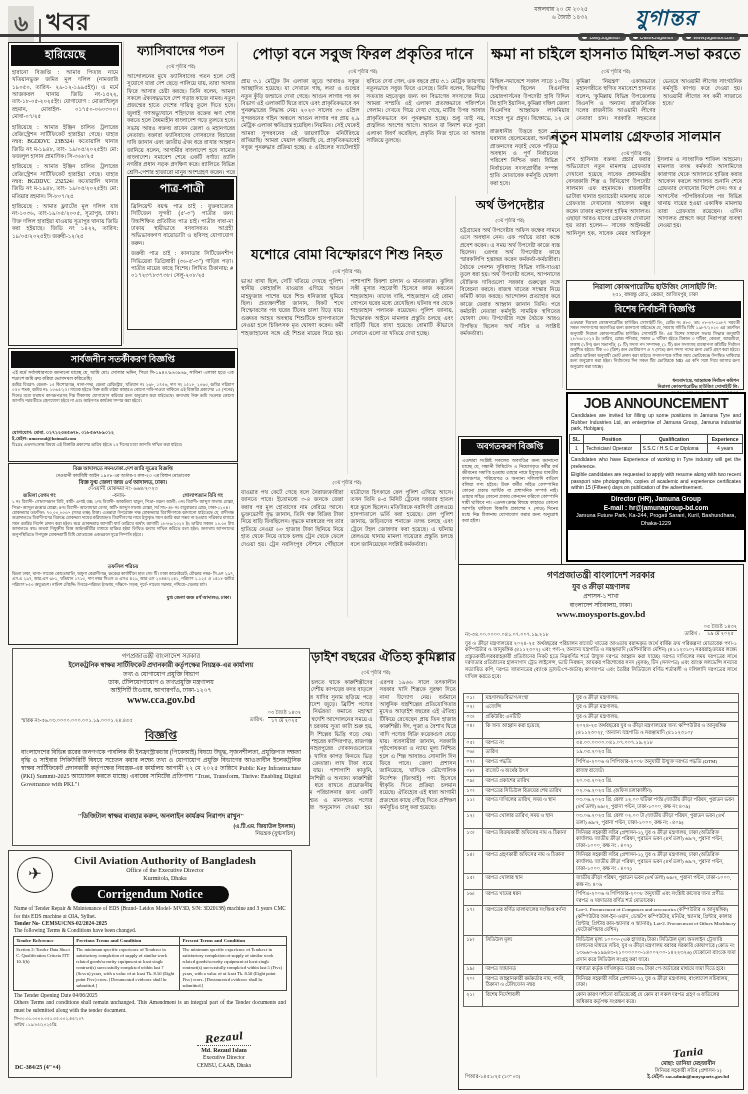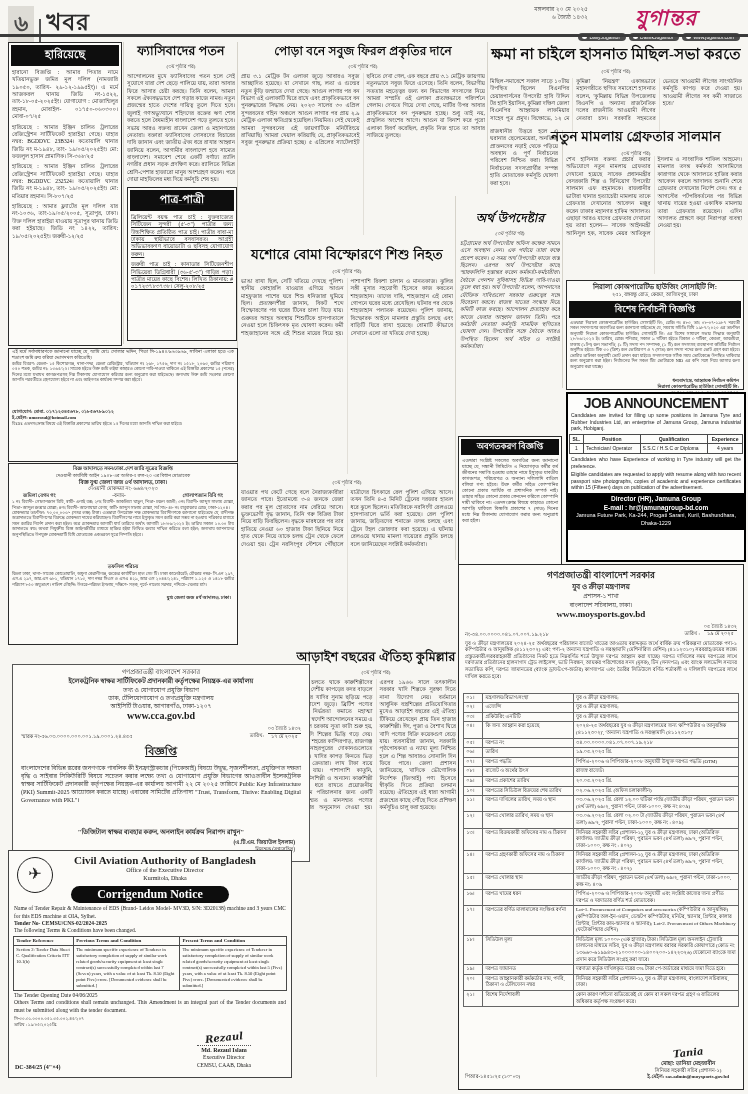--- a/index.html
+++ b/index.html
@@ -41,21 +41,21 @@
   <div class="abs" style="left:8px;top:4px;display:flex;align-items:flex-end;">
     <span style="font-size:22px;font-weight:bold;color:#4a4a4a;background:#dedcd6;padding:0 6px;">৬</span>
     <span style="width:2px;height:24px;background:#555;margin:0 5px;"></span>
     <span style="font-size:23px;font-weight:bold;color:#2b2b2b;letter-spacing:1px;">খবর</span>
   </div>
   <div class="abs" style="right:160px;top:5px;text-align:right;color:#444;">
     <div class="f6">মঙ্গলবার ২০ মে ২০২৫</div>
     <div class="f6">৬ জ্যৈষ্ঠ ১৪৩২</div>
   </div>
   <div class="abs" style="right:8px;top:2px;width:148px;text-align:center;">
-    <div style="font-size:21px;font-weight:bold;color:#be185d;font-style:italic;letter-spacing:1px;">যুগান্তর</div>
+    <div style="font-size:21px;font-weight:bold;color:#0c4a6e;font-style:italic;letter-spacing:1px;">যুগান্তর</div>
   </div>
   <div class="abs" style="right:8px;top:25px;white-space:nowrap;">
     
   <span class="pill"><span class="dot"></span><span>DailyJugantor</span></span><span class="pill"><span class="dot"></span><span>DainikJugantor</span></span><span class="pill"><span class="dot"></span><span>www.jugantor.com</span></span></div>
   <div class="abs" style="left:0;top:34px;width:748px;height:3px;background:#3b3b3b;"></div>
 
   <div class="vrule" style="left:123px;top:42px;height:302px;"></div>
   <div class="vrule" style="left:237px;top:42px;height:602px;"></div>
   <div class="vrule" style="left:455px;top:196px;height:364px;"></div>
   <div class="vrule" style="left:562px;top:130px;height:258px;"></div>
@@ -70,31 +70,31 @@
         <p class="f55 just" style="margin:0 0 3px;">হারিয়েছে : আমার ইঞ্জিন চালিত ট্রলারের রেজিস্ট্রেশন সার্টিফিকেট হারাইয়া গেছে। যাহার নম্বর: BGDDVC 232524। কতোয়ালি থানার জিডি নং ম-১৯৪৮, তাং- ১৯/০৫/২০২৫ইং। মো: মতিয়ার রহমান। সি-৮০৭/২৫</p>
         <p class="f55 just" style="margin:0 0 3px;">হারিয়েছে : আমার ফ্ল্যাটের মূল দলিল যার নং-১০৩৬, তাং-১৯/০৫/২০০৫, সূত্রাপুর, ঢাকা। উক্ত দলিল হারাইয়া যাওয়ায় সূত্রাপুর থানায় জিডি করা হইয়াছে। জিডি নং ১৪২২, তারিখ: ১৯/০৫/২০২৫ইং। জরুরী-১২/২৫</p>
       </div>
   </div>
 
   <div class="abs" style="left:127px;top:42px;width:108px;">
     <div class="ttl" style="font-size:12.5px;">ফ্যাসিবাদের পতন</div>
     <div class="cont">(৩য় পৃষ্ঠার পর)</div>
     <div class="f55 just" style="height:118px;overflow:hidden;">আন্দোলনের মুখে ফ্যাসিবাদের পতন হলে সেই সুযোগে যারা দেশ ছেড়ে পালিয়ে যায়, তারা আবার ফিরে আসার চেষ্টা করছে। তিনি বলেন, আমরা সকলে ঐক্যবদ্ধভাবে দেশ গড়ার কাজে নামব। নতুন প্রজন্মের হাতে দেশের দায়িত্ব তুলে দিতে হবে। জুলাই গণঅভ্যুত্থানে শহিদদের রক্তের ঋণ শোধ করতে হলে বৈষম্যহীন বাংলাদেশ গড়ে তুলতে হবে। সভায় আরও বক্তব্য রাখেন জেলা ও মহানগরের নেতারা। বক্তারা ফ্যাসিবাদের দোসরদের বিচারের দাবি জানান এবং জাতীয় ঐক্য ধরে রাখার আহ্বান জানিয়ে বলেন, আগামীর বাংলাদেশ হবে সাম্যের বাংলাদেশ। সমাবেশ শেষে একটি বর্ণাঢ্য র‌্যালি নগরীর প্রধান সড়ক প্রদক্ষিণ করে। র‌্যালিতে বিভিন্ন শ্রেণি-পেশার হাজারো মানুষ অংশগ্রহণ করেন। পরে দোয়া মাহফিলের মধ্য দিয়ে কর্মসূচি শেষ হয়।</div>
   </div>
-  <div class="abs box" style="left:127px;top:187px;width:108px;height:152px;border-width:1.5px;text-decoration:underline;">
+  <div class="abs box" style="left:127px;top:176px;width:108px;height:152px;border-width:1.5px;">
     <div class="bar" style="font-size:11px;padding:1px 0;margin:2px;">পাত্র-পাত্রী</div>
     <div style="padding:1px 3px;">
 
     <p class="f55 just" style="margin:0 0 3px;">ব্রিলিয়েন্ট বয়স্ক পাত্র চাই : যুক্তরাজ্যের সিটিজেন সুন্দরী (৫'-৩") পাত্রীর জন্য উচ্চশিক্ষিত প্রতিষ্ঠিত পাত্র চাই। পাত্রীর বাবা-মা ঢাকায় স্থায়ীভাবে বসবাসরত। আগ্রহী অভিভাবকগণ বায়োডাটা ও ছবিসহ যোগাযোগ করুন।</p>
         <p class="f55 just" style="margin:0 0 3px;">জরুরী পাত্র চাই : কানাডার সিটিজেনশীপ সিভিয়েরা ডিগ্রিধারী (৩৬-৫'-৩") গাড়ির পড়া। পাত্রীর মায়ের কাছে বিশেষ। লিখিত ঠিকানায়: # ০১৭২৩৭৮৩৭৩৮। সেলু-২০৮/২৫</p>
       </div>
   </div>
 
   <div class="abs" style="left:241px;top:42px;width:244px;">
-    <div class="ttl" style="font-size:12px;">পোড়া বনে সবুজ ফিরল প্রকৃতির দানে</div>
+    <div class="ttl" style="font-size:15px;">পোড়া বনে সবুজ ফিরল প্রকৃতির দানে</div>
     <div class="cont">(৩য় পৃষ্ঠার পর)</div>
     <div class="f55 just cols2" style="height:162px;overflow:hidden;">প্রায় ৩.১ মেট্রিক টন এলাকা জুড়ে আবারও সবুজ আচ্ছাদিত হয়েছে। যা সেখানে গাছ, লতা ও গুল্মের নতুন কুঁড়ি জন্মাতে দেখা গেছে। আগুন লাগার পর বন বিভাগ ওই এলাকাটি ঘিরে রাখে এবং প্রাকৃতিকভাবে বন পুনরুদ্ধারের সিদ্ধান্ত নেয়। ২০২৩ সালের ৩০ এপ্রিল সুন্দরবনের গহিন অঞ্চলে আগুন লাগার পর প্রায় ২.৯ মেট্রিক এলাকা ক্ষতিগ্রস্ত হয়েছিল। নিয়মিত। সেই থেকেই আমরা সুন্দরবনের এই জায়গাটিকে মনিটরিংয়ে রাখিয়াছি। আমরা খেয়াল করিয়াছি যে, প্রাকৃতিকভাবেই সবুজ পুনরুদ্ধার প্রক্রিয়া হচ্ছে। ৫ এপ্রিলের স্যাটেলাইট ছবিতে দেখা গেল, এক বছরে প্রায় ৩.১ মেট্রিক জায়গায় নতুনভাবে সবুজ ফিরে এসেছে। তিনি বলেন, বিভাগীয় সততার মহত্ত্বের জন্য বন বিভাগের সদস্যদের নিয়ে আমরা সম্প্রতি ওই এলাকা প্রত্যক্ষভাবে পরিদর্শনে গেলাম। দেখতে গিয়ে দেখা গেছে, মাটির উপর আবার প্রাকৃতিকভাবে বন পুনরুদ্ধার হচ্ছে। শুধু তাই নয়, প্রজ্বলিত অংশের আগে। আগুন যা বিনাশ করে পুরো এলাকা বিবর্ণ করেছিল, প্রকৃতি নিজ হাতে তা আবার সাজিয়ে তুলছে।</div>
   </div>
 
   <div class="abs" style="left:490px;top:42px;width:252px;">
     <div class="ttl" style="font-size:15px;">ক্ষমা না চাইলে হাসনাত মিছিল-সভা করতে</div>
     <div class="cont">(৩য় পৃষ্ঠার পর)</div>
     <div class="f55 just cols3" style="height:58px;overflow:hidden;">মিছিল-সমাবেশে সকাল সাড়ে ১০টায় উপস্থিত ছিলেন বিএনপির চেয়ারপার্সনের উপদেষ্টা হাবি উদ্দিন টর হাসি ইয়াসিন, কুমিল্লা দক্ষিণ জেলা বিএনপির আহ্বায়ক লাকমিয়ার সাহেব পুত্র প্রমুখ। বিক্ষোভে, ১২ মে কুমিল্লা 'নিয়ন্ত্রণ' একান্তভাবে মহানগরীতে স্থগিত সমাবেশে হাসনাত বলেন, 'কুমিল্লায় বিভিন্ন উপজেলায় বিএনপি ও অন্যান্য রাজনৈতিক দলের রাজনীতি আওয়ামী লীগের নেতারা চান। সরকারি সহমতের ভেতরে আওয়ামী লীগের সাংগঠনিক কর্মসূচি কাপড় করে দেওয়া হয়। আওয়ামী লীগের সব কর্মী সাজাতে হবে।'</div>
   </div>
 
@@ -104,21 +104,21 @@
   </div>
   <div class="abs f55 just" style="left:490px;top:128px;width:68px;height:64px;overflow:hidden;">রাজধানীর উত্তরে হলে এ ঘরানার ছেলেমেয়েরা, অনভিজ্ঞ প্রাক্তনদের নড়াই থেকে পড়িয়ে অবস্থান ও পূর্ণ নির্বাচনের পরিবেশ নিশ্চিত করা। বিভিন্ন নির্বাচনের সদস্যপ্রার্থীর সম্পন্ন হাতি মোতাবেক কর্মসূচি ঘোষণা করা হবে।</div>
   <div class="abs f55 just cols2" style="left:566px;top:156px;width:176px;height:118px;overflow:hidden;">শেখ হাসিনার বক্তব্য প্রচার করার অভিযোগে নতুন মামলায় গ্রেফতার দেখানো হয়েছে সাবেক প্রধানমন্ত্রীর বেসরকারি শিল্প ও বিনিয়োগ উপদেষ্টা সালমান এফ রহমানকে। রাজধানীর ভাটারা থানার হত্যাচেষ্টা মামলায় তাকে গ্রেফতার দেখানোর আবেদন মঞ্জুর করেন ঢাকার মহানগর হাকিম আদালত। এছাড়া আরও যাদের গ্রেফতার দেখানো হয় তারা হলেন— সাবেক আইনমন্ত্রী আনিসুল হক, সাবেক মেয়র আতিকুল ইসলাম ও সাংবাদিক শাকিল আহমেদ। মামলার তদন্ত কর্মকর্তা আসামিদের কারাগার থেকে আদালতে হাজির করার আবেদন করলে আদালত শুনানি শেষে গ্রেফতার দেখানোর নির্দেশ দেন। গত ৫ আগস্টের পটপরিবর্তনের পর বিভিন্ন থানায় দায়ের হওয়া একাধিক মামলায় তারা গ্রেফতার রয়েছেন। এদিন আদালত প্রাঙ্গণে কড়া নিরাপত্তা ব্যবস্থা নেওয়া হয়।</div>
 
   <div class="abs" style="left:241px;top:244px;width:212px;">
     <div class="ttl" style="font-size:13.5px;">যশোরে বোমা বিস্ফোরণে শিশু নিহত</div>
     <div class="cont">(৩য় পৃষ্ঠার পর)</div>
     <div class="f55 just cols2" style="height:196px;overflow:hidden;">ভাঙা রাখা ছিল, সেটি খতিয়ে দেখছে পুলিশ। স্থানীয় কোহারলি যাওয়ার এগিয়ে আগুন মাহফুজার পাশের ঘরে শিশু ধনিজারা ঘুমিয়ে ছিল। প্রত্যক্ষদর্শীরা জানান, বিকট শব্দে বিস্ফোরণের পর ঘরের টিনের চালা উড়ে যায়। গুরুতর আহত অবস্থায় শিশুটিকে হাসপাতালে নেওয়া হলে চিকিৎসক মৃত ঘোষণা করেন। কর্মী শাহজাহানের সঙ্গে এই শিশুর মায়ের বিয়ে হয়। পাশাপাশি রিকশা চালান ও মানতকাজ। ঝুলির সঙ্গী মুসার সহযোগী হিসেবে কাজ করতেন শাহজাহান। তাদের দাবি, শাহজাহান এই বোমা গোপনে ঘরের মধ্যে রেখেছিল। ঘটনার পর থেকে শাহজাহান পলাতক রয়েছেন। পুলিশ জানায়, বিস্ফোরক আইনে মামলার প্রস্তুতি চলছে এবং বাড়িটি ঘিরে রাখা হয়েছে। বোমাটি কীভাবে সেখানে এলো তা খতিয়ে দেখা হচ্ছে।</div>
   </div>
 
-  <div class="abs" style="left:460px;top:209px;width:100px;font-style:italic;">
+  <div class="abs" style="left:460px;top:196px;width:100px;">
     <div class="ttl" style="font-size:12px;">অর্থ উপদেষ্টার</div>
     <div class="cont">(৩য় পৃষ্ঠার পর)</div>
     <div class="f55 just" style="height:210px;overflow:hidden;">চট্টগ্রামের অর্থ উপদেষ্টার অফিস কক্ষের সামনে এসে অবস্থান নেন। এক পর্যায়ে তারা কক্ষে প্রবেশ করেন। এ সময় অর্থ উপদেষ্টা কাজে ব্যস্ত ছিলেন। এরপর অর্থ উপদেষ্টার কাছে স্মারকলিপি হস্তান্তর করেন কর্মকর্তা-কর্মচারীরা। বৈঠকে পেনশন সুবিধাসহ বিভিন্ন দাবি-দাওয়া তুলে ধরা হয়। অর্থ উপদেষ্টা বলেন, আপনাদের যৌক্তিক দাবিগুলো সরকার গুরুত্বের সঙ্গে বিবেচনা করবে। রাজস্ব খাতের সংস্কার নিয়ে কমিটি কাজ করছে। আন্দোলন প্রত্যাহার করে কাজে ফেরার আহ্বান জানান তিনি। পরে কর্মচারী নেতারা কর্মসূচি সাময়িক স্থগিতের ঘোষণা দেন। উপদেষ্টার সঙ্গে বৈঠকে আরও উপস্থিত ছিলেন অর্থ সচিব ও সংশ্লিষ্ট কর্মকর্তারা।</div>
   </div>
 
   <div class="abs box" style="left:458px;top:436px;width:102px;height:152px;">
     <div class="bar" style="font-size:8.5px;padding:1px 4px;margin:2px;">অবগতকরণ বিজ্ঞপ্তি</div>
     <div class="f46 just" style="padding:1px 3px;height:118px;overflow:hidden;">এতদ্বারা সংশ্লিষ্ট সকলের অবগতির জন্য জানানো যাচ্ছে যে, সন্ধানী লিমিটেড এ নিয়োগকৃত কর্মীর কর্ম জীবনের সমাপ্তি হওয়ায় তাহার নামে ইস্যুকৃত যাবতীয় কাগজপত্র, পরিচয়পত্র ও অন্যান্য দলিলাদি বাতিল বলিয়া গণ্য হইবে। উক্ত কর্মীর সহিত কোম্পানির কোনো প্রকার আর্থিক বা প্রশাসনিক সম্পর্ক নাই। তাহার সহিত কোনো প্রকার লেনদেন করিলে কোম্পানি দায়ী থাকিবে না। এতদসংক্রান্ত বিষয়ে কাহারও কোনো আপত্তি থাকিলে বিজ্ঞপ্তি প্রকাশের ৭ (সাত) দিনের মধ্যে নিম্ন ঠিকানায় যোগাযোগ করার জন্য অনুরোধ করা হইল।</div>
     <div class="f46 b" style="padding:0 3px;">ব্যবস্থাপনা কর্তৃপক্ষ : মেঃ পেট্রোবাংলা ট্রেডের মুখ।</div>
   </div>
@@ -172,20 +172,21 @@
     <div class="f55 just cols2" style="height:128px;overflow:hidden;">যাওয়ার পথ কেটে গেছে বলে নৈরাজ্যকারীরা জানতে পারে। ইতোমধ্যে ৩-৪ জনকে জেরা করার পর মূল হোতাদের নাম বেরিয়ে আসে। ভুক্তভোগী বৃদ্ধ জানান, তিনি গরু বিক্রির টাকা নিয়ে বাড়ি ফিরছিলেন। বৃদ্ধকে মারধরের পর তার হাতিয়ে নেওয়া ৬০ হাজার টাকা ছিনিয়ে নিয়ে হাত থেকে নিয়ে তাকে চলন্ত ট্রেন থেকে ফেলে দেওয়া হয়। ট্রেন নরসিংপুর স্টেশনে পৌঁছালে যাত্রীদের চিৎকারে রেল পুলিশ এগিয়ে আসে। তখন তিনি ৪-৫ মিনিট ট্রেনের দরজার হাতল ধরে ঝুলে ছিলেন। মতিউরকে নরসিংদী রেলওয়ে হাসপাতালে ভর্তি করা হয়েছে। রেল পুলিশ জানায়, জড়িতদের শনাক্তে তদন্ত চলছে এবং ট্রেনে টহল জোরদার করা হয়েছে। এ ঘটনায় রেলওয়ে থানায় মামলা দায়েরের প্রস্তুতি চলছে বলে জানিয়েছেন সংশ্লিষ্ট কর্মকর্তারা।</div>
   </div>
 
   <div class="abs" style="left:296px;top:648px;width:160px;">
     <div class="ttl" style="font-size:12.5px;">আড়াইশ বছরের ঐতিহ্য কুমিল্লার</div>
     <div class="cont">(৩য় পৃষ্ঠার পর)</div>
     <div class="f55 just cols2" style="height:398px;overflow:hidden;">তৈরি চলতে থাকে কারুশিল্পীদের হাতে। দেশীয় কাপড়ের কদর বাড়লে কুমিল্লার খাদির সুনাম ছড়িয়ে পড়ে উপমহাদেশ জুড়ে। ব্রিটিশ পণ্যের ওপর নির্ভরতা কমাতে মহাত্মা গান্ধীর স্বদেশি আন্দোলনের সময়ে এ অঞ্চলে চরকায় সুতা কাটা শুরু হয়, যা খাদি শিল্পের ভিত্তি গড়ে দেয়। কুমিল্লা শহরের কান্দিরপাড়, রাজগঞ্জ ও মনোহরপুরের দোকানগুলোতে আজও খাদির কাপড় কিনতে ভিড় করেন ক্রেতারা। লাখ টাকা ব্যয়ে দেখা যায়। পাশাপাশি কাতুনি, গার্মেন্টসশিল্পী ও অন্যান্য কারুশিল্পী পণ্যটি ধরে রাখতে প্রয়োজনীয় কার্যক্রম পরিচালনার জন্য একটি স্থায়ীসম্মত ও মানসম্মত পণ্যের প্রতিষ্ঠার অনুমোদন দেওয়া হয়। এরপর ১৯৬৬ সালে তৎকালীন সরকার খাদি শিল্পকে সুরক্ষা দিতে নানা উদ্যোগ নেয়। বর্তমানে আধুনিক বস্ত্রশিল্পের প্রতিযোগিতার মুখেও আড়াইশ বছরের এই ঐতিহ্য টিকিয়ে রেখেছেন প্রায় তিন হাজার কারুশিল্পী। ঈদ, পূজা ও বৈশাখ ঘিরে খাদি পণ্যের বিক্রি কয়েকগুণ বেড়ে যায়। ব্যবসায়ীরা জানান, সরকারি পৃষ্ঠপোষকতা ও ন্যায্য মূল্য নিশ্চিত হলে এ শিল্প আবারও সোনালি দিন ফিরে পাবে। জেলা প্রশাসন জানিয়েছে, খাদিকে ভৌগোলিক নির্দেশক (জিআই) পণ্য হিসেবে স্বীকৃতি দিতে প্রক্রিয়া চলমান রয়েছে। ঐতিহ্যের এই ধারা আগামী প্রজন্মের কাছে পৌঁছে দিতে প্রশিক্ষণ কর্মসূচিও চালু করা হয়েছে।</div>
   </div>
 
   <div class="abs box" style="left:8px;top:348px;width:228px;height:112px;">
+    <div class="bar" style="font-size:9px;padding:1px 0;margin:2px;">সার্বজনীন সতর্কীকরণ বিজ্ঞপ্তি</div>
     <div class="f46 just" style="padding:0 3px;">এই মর্মে সর্বসাধারণকে জানানো যাচ্ছে যে, আমি মোঃ সোলার ভদিন, পিতা সি-১৯৪০/৯৬৩৯৬৯, সাবিনা এলাকা হতে এক শতাংশ জমি ক্রয় করিয়া ভোগদখল করিতেছি।</div>
     <div class="f42 just" style="padding:0 3px;height:48px;overflow:hidden;">জমির বিবরণ: জেলা- ১৫ কিশোরগঞ্জ, থানা-সদর, জেলা রেজিস্ট্রার, খতিয়ান নং ২৬৮, ১৭৫৬, দাগ নং ১৫১৮, ২০৬৩, জমির পরিমাণ ০৫০ শতক, জমির নং: ১৩৬৫/২৫। সাবেক হইতে উক্ত জমি লইয়া কাহারও কোনো দাবি-দাওয়া থাকিলে এই বিজ্ঞপ্তি প্রকাশের ১৫ (পনের) দিনের মধ্যে যথাযথ কাগজপত্রসহ নিম্ন ঠিকানায় যোগাযোগ করিবার জন্য অনুরোধ করা যাইতেছে। অন্যথায় উক্ত জমি সংক্রান্ত কোনো আপত্তি পরবর্তীতে গ্রহণযোগ্য হইবে না এবং আইনগত কার্যক্রম সম্পন্ন করা হইবে।</div>
     <div class="f46 b" style="padding:0 3px;">যোগাযোগ: মোবা- ০১৭১২৩৪৫৬৭৮, ০১৮৫৬৭৮৯০১২</div>
     <div class="f46 b" style="padding:0 3px;">ই-মেইল: umorosul@hotmail.com</div>
     <div class="f42" style="padding:0 3px;">বিঃদ্রঃ এতদসংক্রান্ত বিষয়ে এই বিজ্ঞপ্তি প্রকাশের তারিখ হইতে ১৫ দিনের মধ্যে আপত্তি দাখিল করা যাইবে।</div>
   </div>
 
   <div class="abs box" style="left:8px;top:463px;width:228px;height:180px;">
     <div class="ctr f5 b" style="margin-top:2px;">বিজ্ঞ আদালতে সমন/ঢাকা-দেশ জারি সূত্রের বিজ্ঞপ্তি</div>
     <div class="ctr f46">দেওয়ানী কার্যবিধি আইন ১৯০৮ এর অর্ডার-৫ রুল-২০ এর বিধান মোতাবেক</div>
@@ -196,21 +197,21 @@
       <span class="f5">-বনাম-</span>
       <span class="f5 b">গোলাপজান বিবি গং</span>
     </div>
     <div class="f42 just" style="padding:0 3px;">১ নং বিবাদী- গোলাপজান বিবি, স্বামী- এনাই বক্স; ২নং বিবাদী- আকলিমা খাতুন, পিতা- মজন আলী; ৩নং বিবাদী- আব্দুস সালাম মোল্লা, পিতা- আব্দুল জব্বার মোল্লা; ৪নং বিবাদী- আনোয়ারা বেগম, স্বামী- আব্দুস সালাম মোল্লা, সর্ব সাং- ৪৮ নং বাবুবাজার রোড, ঢাকা-১২০৪।</div>
     <div class="f42 just" style="padding:0 3px;height:54px;overflow:hidden;">মোকদ্দমার তফসিল: ৭০,০০,০০০/- (সত্তর লক্ষ) টাকা। এতদ্বারা উপরোক্ত পক্ষ মোকদ্দমার বিবাদীগণকে জানানো যাইতেছে যে, বাদীপক্ষ অত্রাদালতে বিবাদীগণের বিরুদ্ধে মোকদ্দমা দায়ের করিয়াছেন। বিবাদীগণের নামে ইস্যুকৃত সমন জারি করা সম্ভব না হওয়ায় পত্রিকার মাধ্যমে সমন জারির নির্দেশ প্রদান করা হইল। অত্র মোকদ্দমার আগামী ধার্য তারিখে অর্থাৎ আগামী ১৮/০৬/২০২৫ ইং তারিখ সকাল ১০.০০ টায় আদালতে স্বয়ং অথবা নিযুক্তীয় বিজ্ঞ আইনজীবীর মাধ্যমে হাজির হইয়া লিখিত জবাব দাখিল করিতে বলা হইল; অন্যথায় আপনাদের অনুপস্থিতিতে উপযুক্ত মোকদ্দমাটি বিধি মোতাবেক একতরফা সূত্রে নিষ্পত্তি হইবে।</div>
     <div class="ctr f5 b">তফসিল পরিচয়</div>
     <div class="f42 just" style="padding:0 3px;height:24px;overflow:hidden;">জিলা ঢাকা, থানা- সাবেক কোতোয়ালি, অধুনা কেরানীগঞ্জ, জজের কার্যাধীনে হাল সেচ টি। ঢাকা কালেক্টরেট; মৌজার নম্বর- সি.এন ২৯৭, এস.এ ২৯৭, আর.এস ৬৮১, খতিয়ান ১৭১৩, দাগ নম্বর সিএস ও এসএ ৪২৯, আর এস ২০৪৪/২২৪১, পরিমাণ ১.১২৫ ও ১৪১৮ জমির পরিমাণ ৮৫০ অযুতাংশ। নালিশ চৌহদ্দি: উত্তরে-পরিমল ইসলাম, দক্ষিণে- সড়ক, পূর্বে- নালেম সরদার, পশ্চিমে- খেলার মাঠ।</div>
     <div class="f46 b" style="text-align:right;padding:0 6px;">যুগ্ম জেলা জজ ৪র্থ আদালত, ঢাকা।</div>
   </div>
 
-  <div class="abs box" style="left:12px;top:648px;width:296px;height:196px;border-color:#555;margin-top:16px;">
+  <div class="abs box" style="left:12px;top:648px;width:296px;height:196px;border-color:#555;">
     <div class="ctr f65" style="margin-top:3px;">গণপ্রজাতন্ত্রী বাংলাদেশ সরকার</div>
     <div class="ctr f65 b">ইলেকট্রনিক স্বাক্ষর সার্টিফিকেট প্রদানকারী কর্তৃপক্ষের নিয়ন্ত্রক-এর কার্যালয়</div>
     <div class="ctr f6">তথ্য ও যোগাযোগ প্রযুক্তি বিভাগ</div>
     <div class="ctr f6">ডাক, টেলিযোগাযোগ ও তথ্যপ্রযুক্তি মন্ত্রণালয়</div>
     <div class="ctr f6">আইসিটি টাওয়ার, আগারগাঁও, ঢাকা-১২০৭</div>
     <div class="ctr b" style="font-size:10px;">www.cca.gov.bd</div>
     <div style="display:flex;justify-content:space-between;align-items:flex-end;padding:2px 8px 0;">
       <span class="f5">স্মারক নং-৫৬.০৩.০০০০.০০০.০০১.১৯.০০০১.২৪.৪৫৫</span>
       <span style="text-align:right;">
         <span class="f5">তারিখ:</span>

